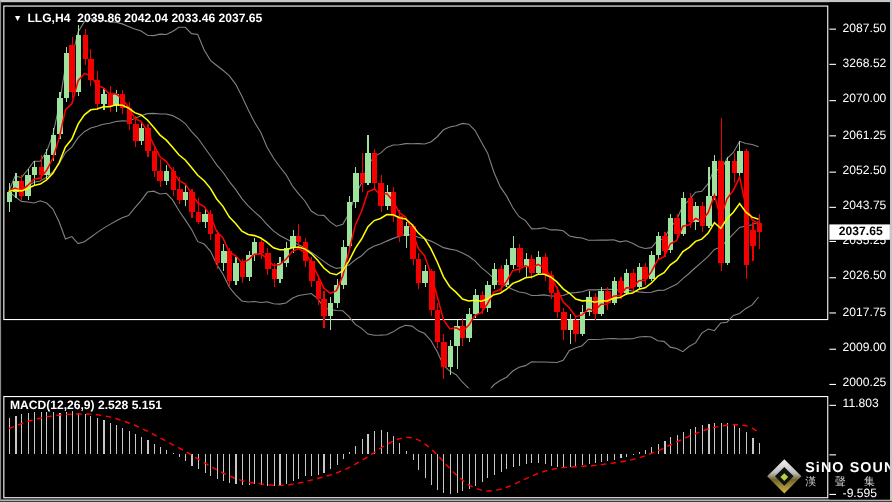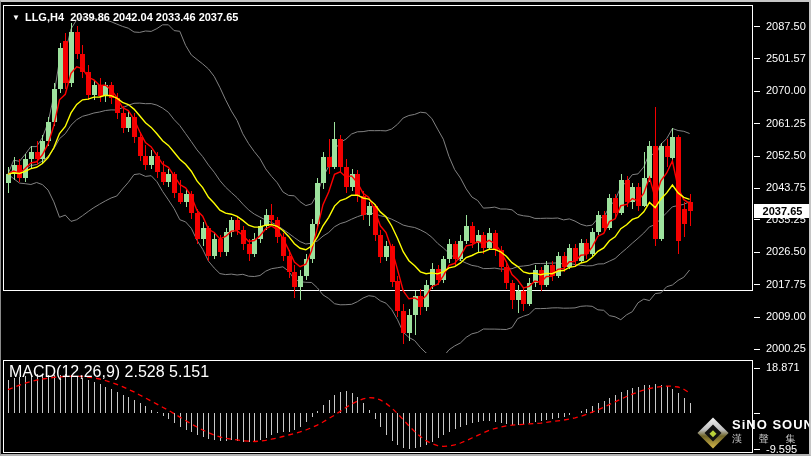--- a/index.html
+++ b/index.html
@@ -7,21 +7,21 @@
           box-sizing:border-box;border-top:2px solid #c6c6c6;border-right:2px solid #c6c6c6;
           border-bottom:2px solid #b0b0b0;border-left:1px solid #8a8a8a;
           font-family:"Liberation Sans", sans-serif;}
   .panel{position:absolute;left:2px;width:750px;border:1px solid #ffffff;box-sizing:border-box;background:#000;}
   .price-panel{top:3px;height:286px;}
   .macd-panel{top:358px;height:93px;}
   .panel svg{position:absolute;left:0;top:0;}
   .chart-title{position:absolute;left:8px;top:5px;color:#fff;font-size:11px;font-weight:bold;
                letter-spacing:0px;white-space:nowrap;z-index:5;}
   .chart-title .tri{font-size:8px;margin-right:5px;position:relative;top:-1px;cursor:pointer;}
-  .macd-label{position:absolute;left:5px;top:2px;color:#fff;font-size:16px;font-weight:normal;z-index:5;white-space:nowrap;}
+  .macd-label{position:absolute;left:5px;top:2px;color:#fff;font-size:11px;font-weight:bold;z-index:5;white-space:nowrap;}
   .scale-column{position:absolute;left:753px;top:0;width:58px;height:456px;background:#000;z-index:4;}
   .tick-dash{position:absolute;left:0px;width:6px;height:1px;background:#fff;}
   .tick-label{position:absolute;left:12px;color:#fff;font-size:11px;white-space:nowrap;}
   .price-tag{position:absolute;left:0px;width:57px;height:14px;background:#fff;color:#000;
              font-size:11px;font-weight:bold;text-align:center;line-height:14px;z-index:6;}
   .logo{position:absolute;left:701px;top:416px;display:flex;align-items:center;z-index:7;}
   .logo-diamond{width:22px;height:22px;margin:3px 8px 0 0;transform:rotate(45deg);
        background:linear-gradient(135deg,#f4f4f4 0%,#bdbdbd 40%,#6e6428 60%,#d8b94a 100%);
        display:flex;align-items:center;justify-content:center;}
   .ld-inner{width:12px;height:12px;background:#111;display:flex;align-items:center;justify-content:center;}
@@ -417,41 +417,41 @@
         <polyline points="4.0,28.6 9.7,26.4 15.5,24.1 21.2,22.2 26.9,20.6 32.6,19.1 38.4,18.0 44.1,17.2 49.8,16.4 55.5,15.9 61.3,15.5 67.0,15.3 72.7,15.3 78.5,15.5 84.2,16.1 89.9,16.8 95.6,18.0 101.4,19.5 107.1,21.4 112.8,23.3 118.5,25.6 124.3,28.3 130.0,30.9 135.7,34.0 141.5,37.0 147.2,40.1 152.9,43.1 158.6,46.2 164.4,49.2 170.1,52.6 175.8,56.1 181.6,59.5 187.3,62.9 193.0,66.0 198.7,69.0 204.5,71.7 210.2,74.0 215.9,75.9 221.6,77.4 227.4,78.2 233.1,78.9 238.8,79.7 244.6,80.1 250.3,80.5 256.0,80.1 261.7,79.3 267.5,78.2 273.2,77.0 278.9,75.5 284.6,74.0 290.4,72.5 296.1,70.9 301.8,69.0 307.6,66.7 313.3,64.1 319.0,61.0 324.7,57.6 330.5,54.2 336.2,50.4 341.9,46.5 347.6,43.1 353.4,40.1 359.1,37.8 364.8,36.6 370.6,37.0 376.3,38.9 382.0,42.4 387.7,46.9 393.5,52.6 399.2,58.7 404.9,64.8 410.7,70.6 416.4,75.5 422.1,79.7 427.8,82.7 433.6,84.6 439.3,85.4 445.0,85.0 450.7,83.9 456.5,82.0 462.2,79.7 467.9,77.0 473.7,74.4 479.4,71.7 485.1,69.4 490.8,67.5 496.6,66.0 502.3,64.8 508.0,64.1 513.7,63.7 519.5,63.3 525.2,62.9 530.9,62.5 536.7,62.2 542.4,61.4 548.1,60.6 553.8,59.9 559.6,59.1 565.3,58.0 571.0,56.8 576.8,55.3 582.5,53.4 588.2,51.1 593.9,48.8 599.7,46.2 605.4,43.5 611.1,40.8 616.8,38.2 622.6,35.5 628.3,33.2 634.0,30.9 639.8,29.0 645.5,27.5 651.2,26.4 656.9,25.6 662.7,25.2 668.4,25.2 674.1,26.0 679.8,28.3 685.6,31.9" fill="none" stroke="#ff0000" stroke-width="1.3" stroke-dasharray="5 4" shape-rendering="auto"></polyline>
       </svg>
     <div class="macd-label">MACD(12,26,9) 2.528 5.151</div>
   </div>
 
   <div class="scale-column" id="scale-column">
     <div class="price-tag" id="price-tag" style="top: 202px;">2037.65</div>
   <div class="tick-dash" style="top: 24px;"></div>
       <div class="tick-label" style="top: 18px; text-align: center;">2087.50</div>
       <div class="tick-dash" style="top: 56px;"></div>
-      <div class="tick-label" style="top: 50px;">2501.57</div>
+      <div class="tick-label" style="top: 50px;">3268.52</div>
       <div class="tick-dash" style="top: 89px;"></div>
       <div class="tick-label" style="top: 82px;">2070.00</div>
       <div class="tick-dash" style="top: 121px;"></div>
       <div class="tick-label" style="top: 115px;">2061.25</div>
       <div class="tick-dash" style="top: 154px;"></div>
       <div class="tick-label" style="top: 147px;">2052.50</div>
       <div class="tick-dash" style="top: 186px;"></div>
       <div class="tick-label" style="top: 179px;">2043.75</div>
       <div class="tick-dash" style="top: 217px;"></div>
       <div class="tick-label" style="top: 211px;">2035.25</div>
       <div class="tick-dash" style="top: 250px;"></div>
       <div class="tick-label" style="top: 243px;">2026.50</div>
       <div class="tick-dash" style="top: 282px;"></div>
       <div class="tick-label" style="top: 276px;">2017.75</div>
       <div class="tick-dash" style="top: 315px;"></div>
       <div class="tick-label" style="top: 308px; text-align: center;">2009.00</div>
       <div class="tick-dash" style="top: 347px;"></div>
       <div class="tick-label" style="top: 340px;">2000.25</div>
       <div class="tick-dash" style="top: 366px;"></div>
-      <div class="tick-label" style="top: 359px;">18.871</div>
+      <div class="tick-label" style="top: 359px;">11.803</div>
       <div class="tick-dash" style="top: 411px;"></div>
       <div class="tick-label" style="top: 404px; margin-left: 48px;">0.00</div>
       <div class="tick-dash" style="top: 447px;"></div>
       <div class="tick-label" style="top: 441px;">-9.595</div>
     </div>
 
   <div class="logo">
     <div class="logo-diamond">
       <div class="ld-inner">
         <div class="ld-core"></div>

